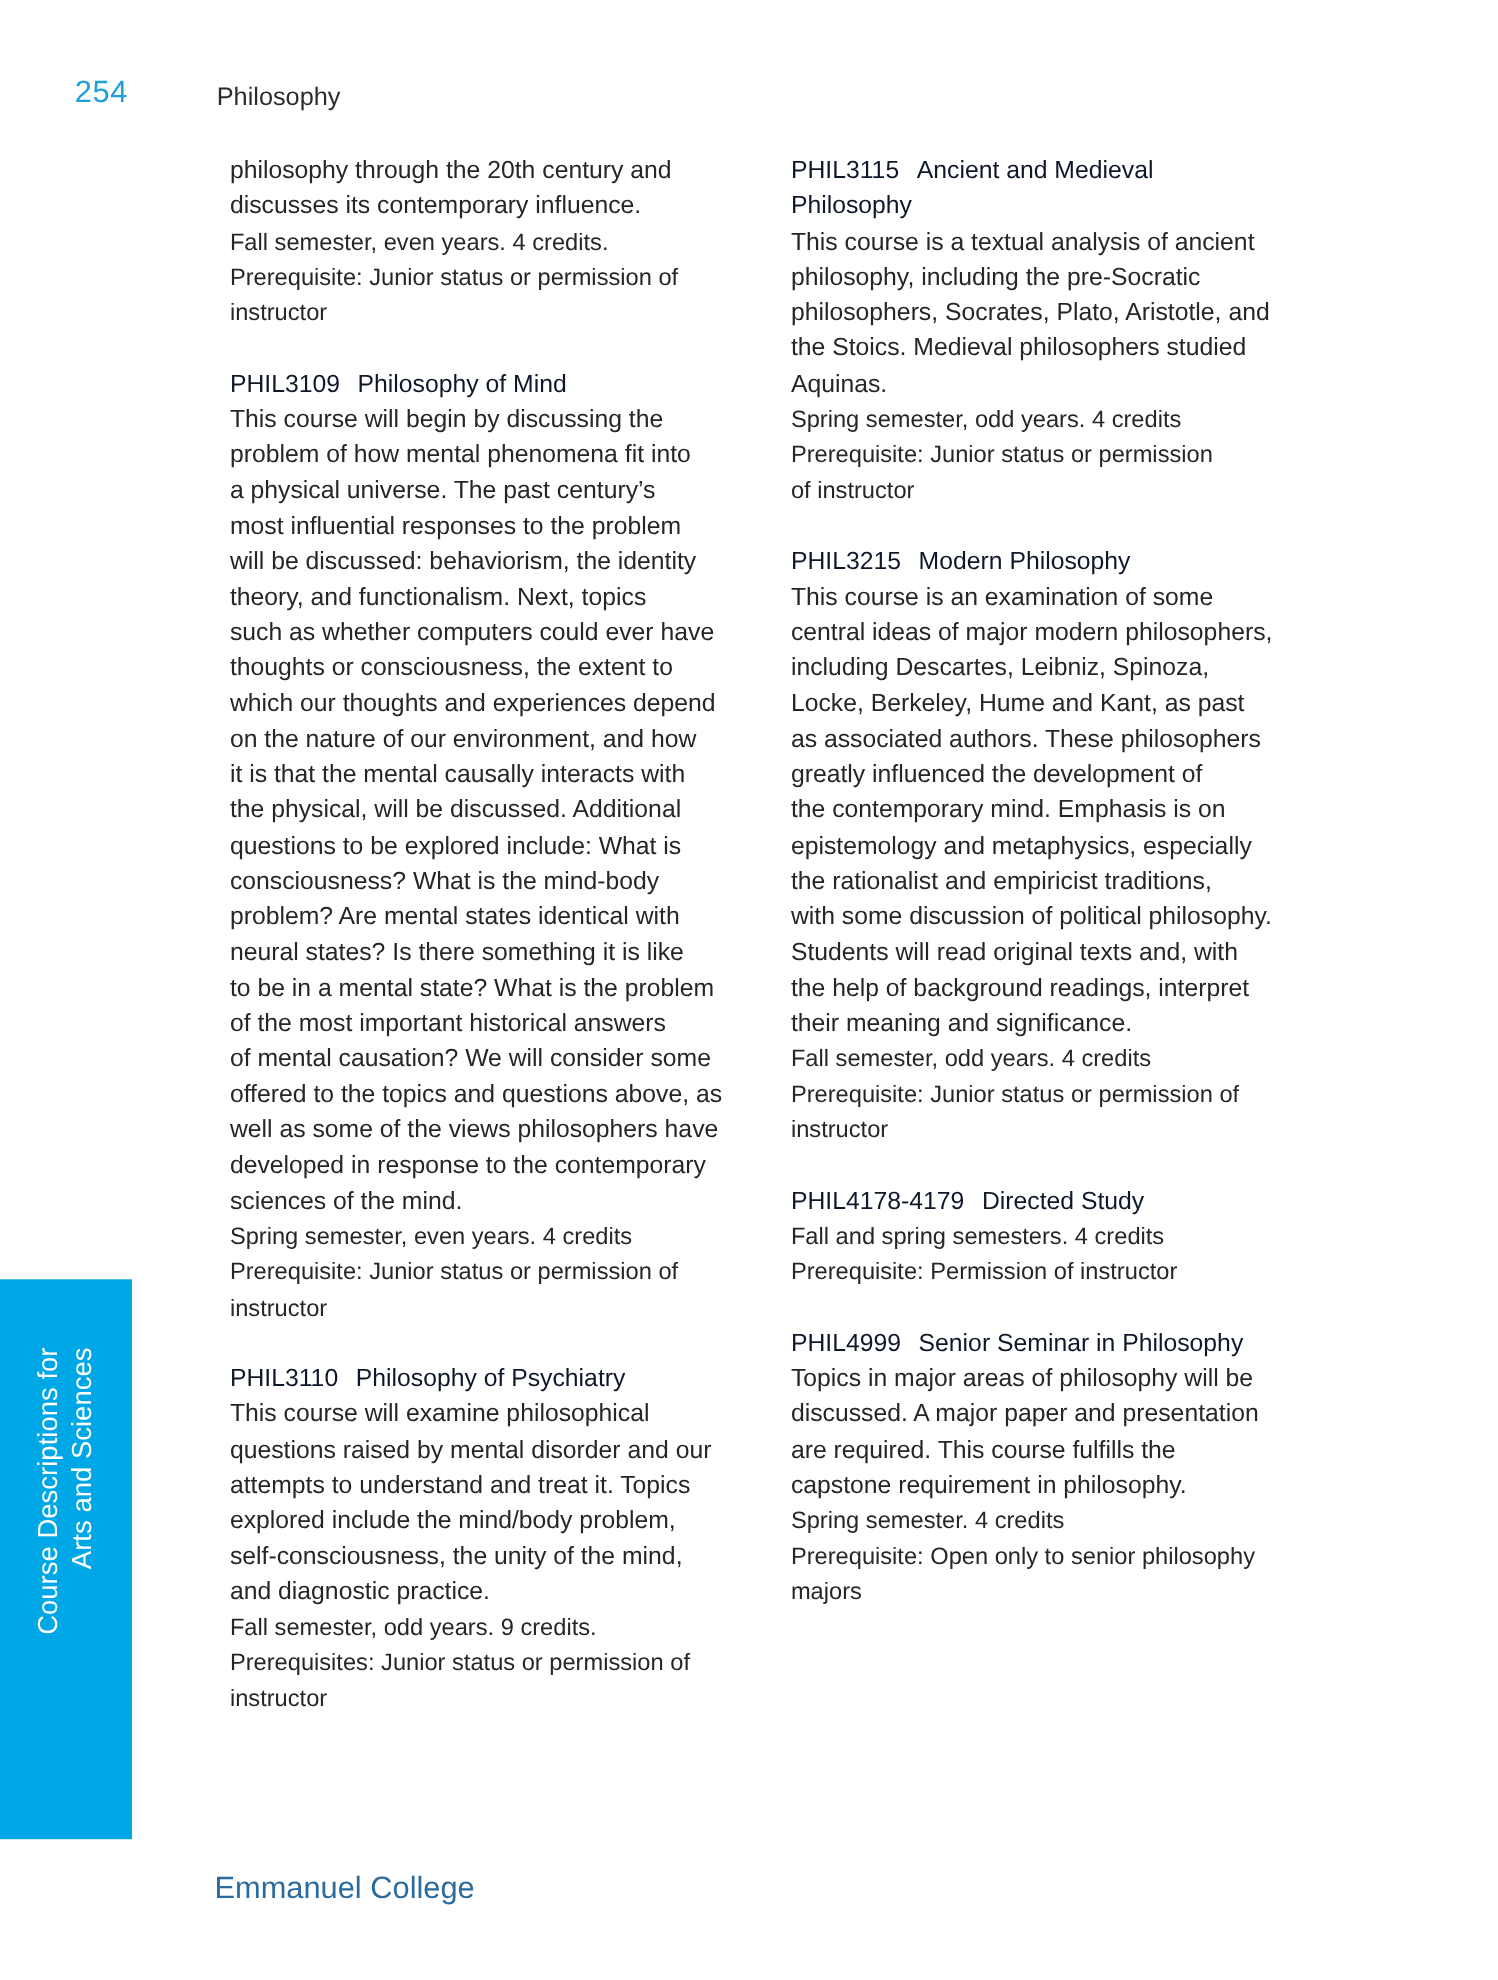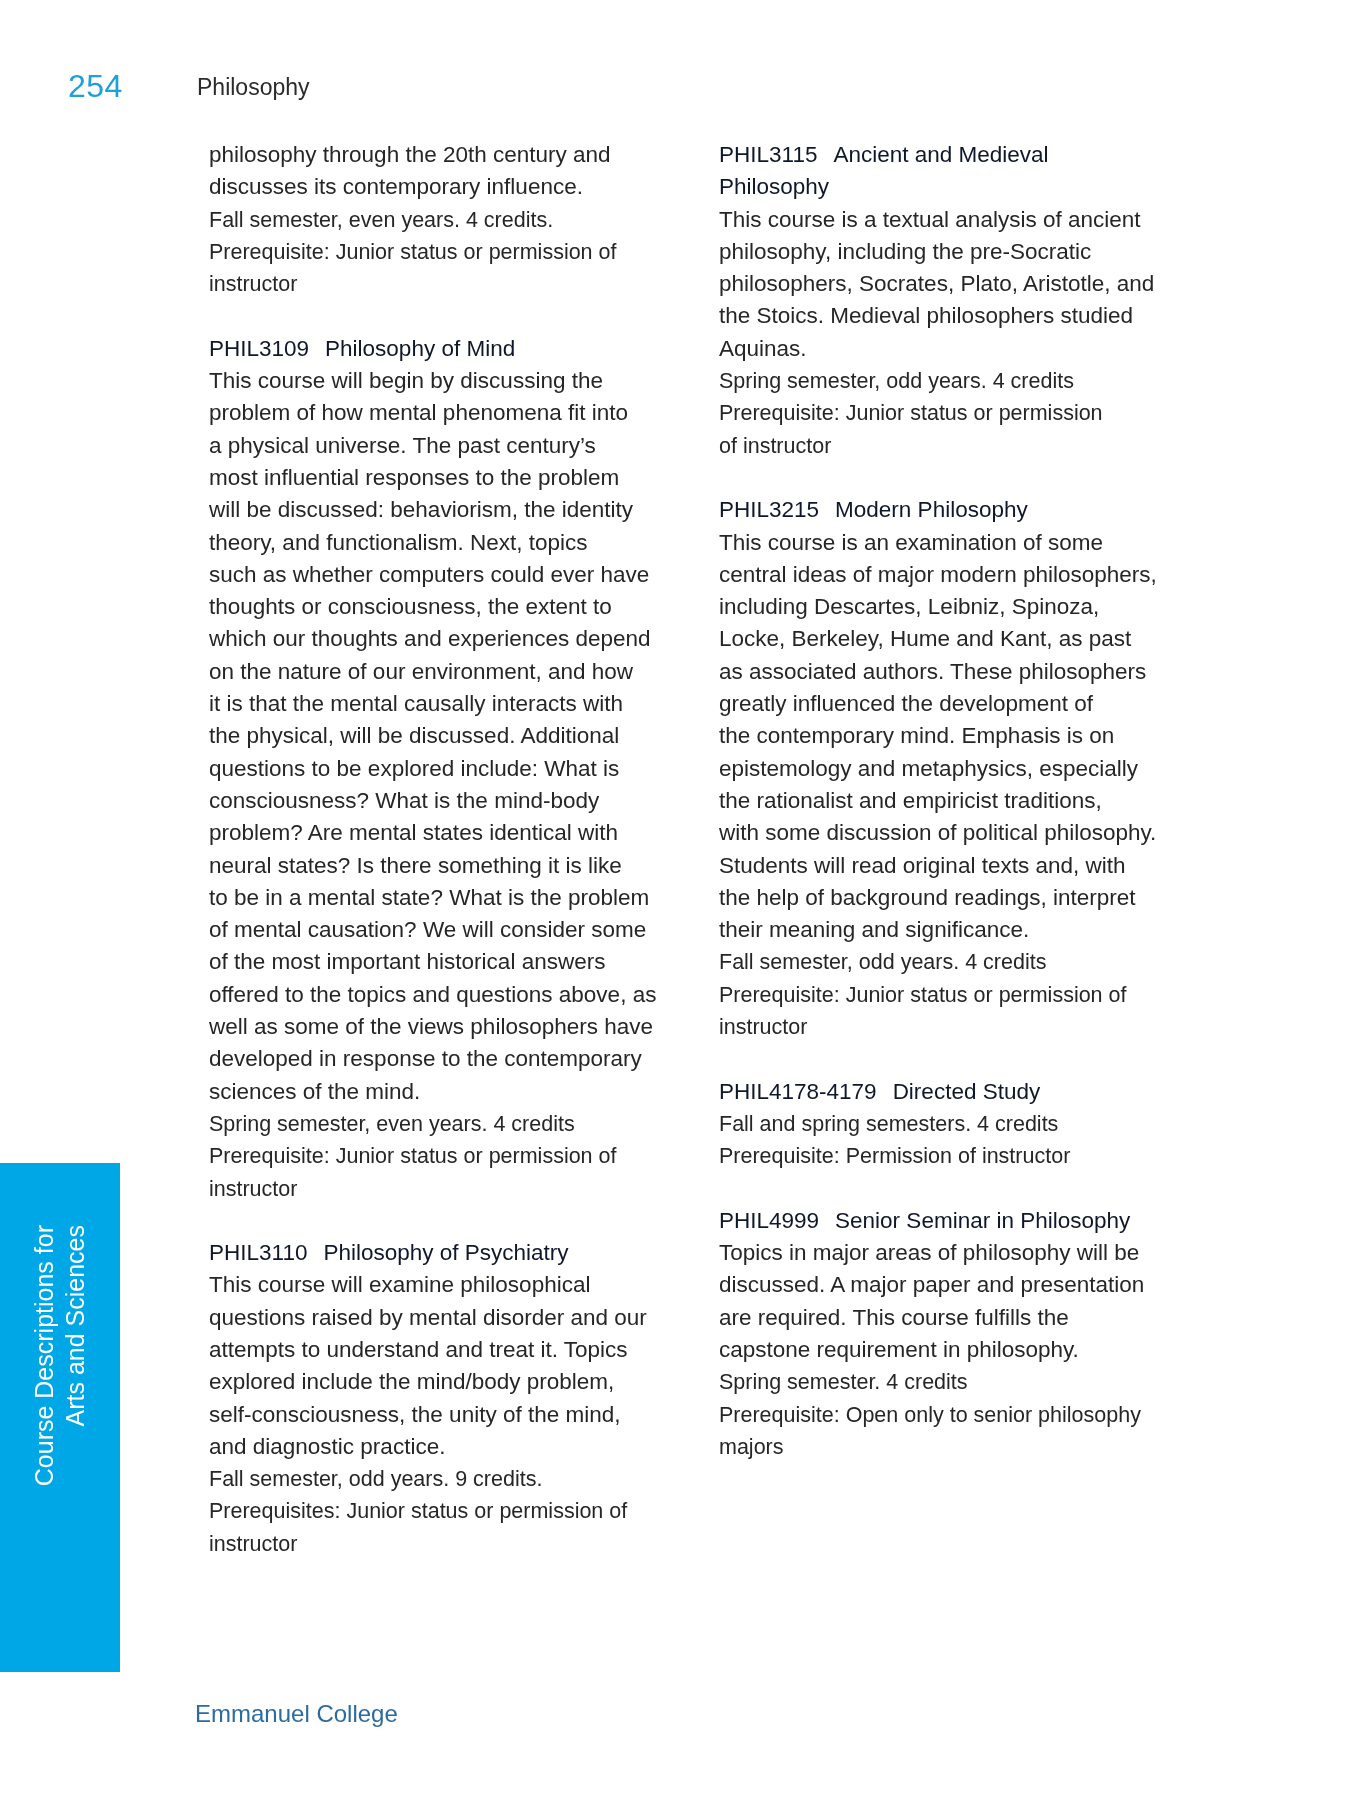--- a/index.html
+++ b/index.html
@@ -1,32 +1,32 @@
 <!DOCTYPE html>
 <html><head>
 <meta charset="utf-8">
 <style>
   html, body { margin:0; padding:0; background:#ffffff; }
   body { width:1362px; height:1800px; position:relative; overflow:hidden;
          font-family:"Liberation Sans", sans-serif; color:#231f20; }
-  .page-num { position:absolute; left:68px; top:68px; font-size:32px; color:#1fa0d8; letter-spacing:0.5px;text-align:center; }
+  .page-num { position:absolute; left:68px; top:68px; font-size:28px; color:#1fa0d8; letter-spacing:0.5px;text-align:center; }
   .running-head { position:absolute; left:197px; top:74px; font-size:23px; color:#2b2b2b; }
   .col { position:absolute; top:139px; width:505px; }
   .col-left { left:209px; }
   .col-right { left:719px; }
   .line { font-size:22.5px; line-height:32.3px; height:32.3px; white-space:nowrap; color:#262626; }
   .line.it { font-size:21.5px; }
   .title { font-size:22.5px; line-height:32.3px; height:32.3px; white-space:nowrap; color:#0f172a; }
   .title .code { margin-right:16px; }
   .gap { height:32.3px; }
   .sidebar-tab { position:absolute; left:0; top:1163px; width:120px; height:509px; background:#00a7e7; }
   .sidebar-text { position:absolute; left:29px; top:1525px; transform-origin:0 0; transform:rotate(-90deg);
                   color:#ffffff; font-size:25px; line-height:31px; white-space:nowrap; text-align:right; width:300px; }
   .sidebar-text div { text-align:right; }
-  .footer { position:absolute; left:195px; top:1700px; font-size:24px; color:#2c6b9e; }
+  .footer { position:absolute; left:195px; top:1700px; font-size:28px; color:#2c6b9e; }
 </style>
 </head>
 <body>
 
 <div class="page-num">254</div>
 <div class="running-head">Philosophy</div>
 
 <div class="col col-left">
   <div>
     <div class="line">philosophy through the 20th century and</div>
@@ -49,22 +49,22 @@
     <div class="line">thoughts or consciousness, the extent to</div>
     <div class="line">which our thoughts and experiences depend</div>
     <div class="line">on the nature of our environment, and how</div>
     <div class="line">it is that the mental causally interacts with</div>
     <div class="line">the physical, will be discussed. Additional</div>
     <div class="line">questions to be explored include: What is</div>
     <div class="line">consciousness? What is the mind-body</div>
     <div class="line">problem? Are mental states identical with</div>
     <div class="line">neural states? Is there something it is like</div>
     <div class="line">to be in a mental state? What is the problem</div>
+    <div class="line">of the most important historical answers</div>
     <div class="line">of mental causation? We will consider some</div>
-    <div class="line">of the most important historical answers</div>
     <div class="line">offered to the topics and questions above, as</div>
     <div class="line">well as some of the views philosophers have</div>
     <div class="line">developed in response to the contemporary</div>
     <div class="line">sciences of the mind.</div>
     <div class="line it">Spring semester, even years. 4 credits</div>
     <div class="line it">Prerequisite: Junior status or permission of</div>
     <div class="line it">instructor</div>
   </div>
   <div class="gap"></div>
 

